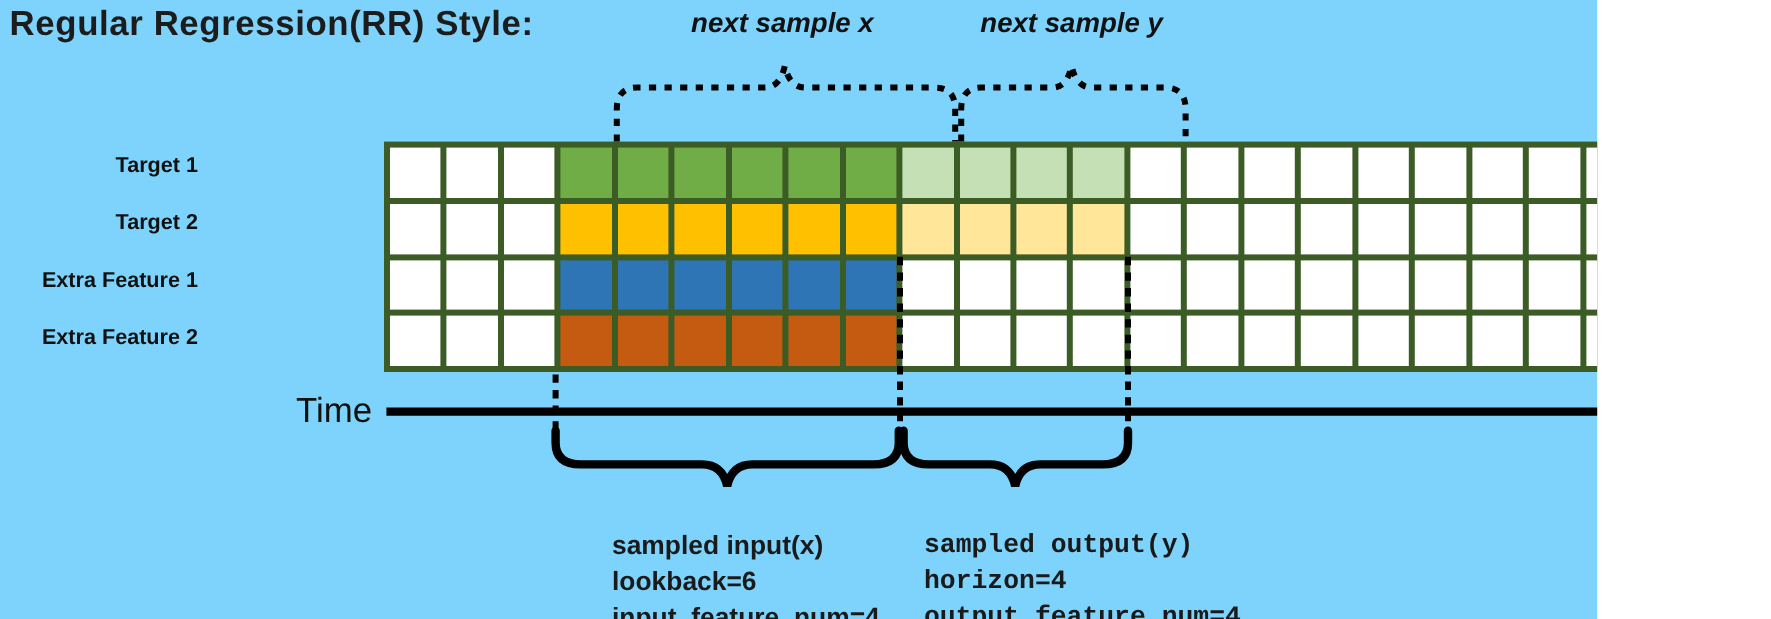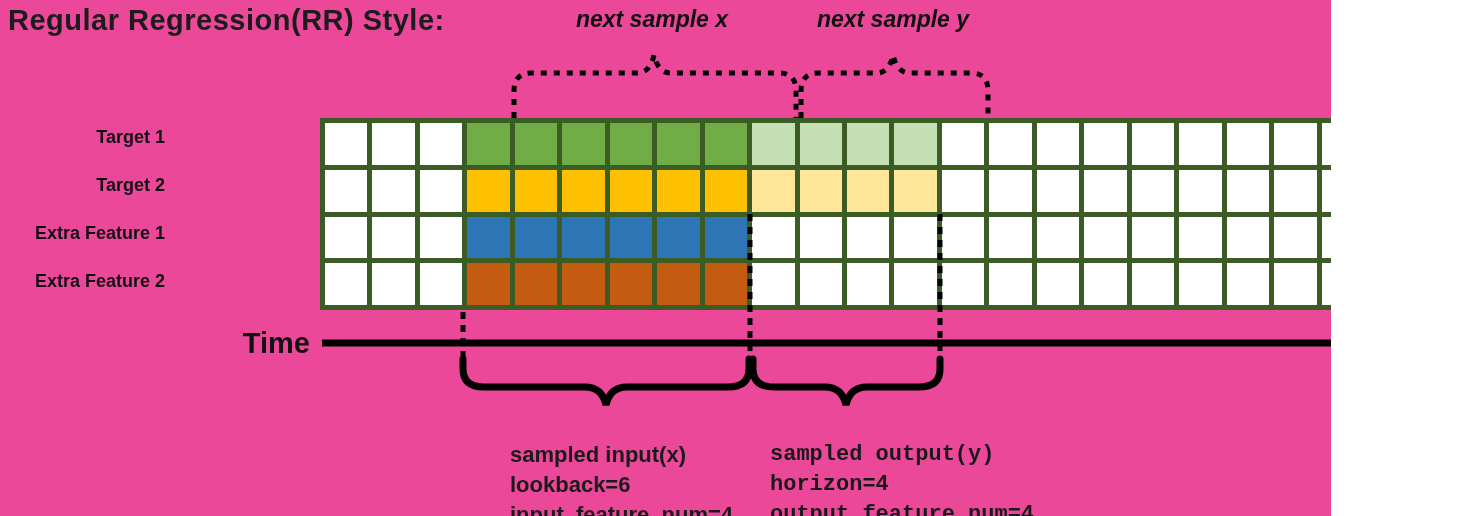--- a/index.html
+++ b/index.html
@@ -1,32 +1,32 @@
 <!DOCTYPE html>
 <html><head>
 <meta charset="utf-8">
 <style>
   * { margin:0; padding:0; box-sizing:border-box; }
   body { font-family:"Liberation Sans", sans-serif; background:#fff; }
-  #stage { position:relative; width:1331px; height:516px; background:#ec4899; overflow:hidden; }
+  #stage { position:relative; width:1331px; height:516px; background:#7dd3fc; overflow:hidden; }
 
   .title { position:absolute; left:8px; top:4px; font-size:29px; font-weight:bold; color:#1c1c1c; letter-spacing:0.5px; }
 
   .row-label { position:absolute; width:302px; right:1166px; text-align:right; font-size:18px; font-weight:bold; color:#111; line-height:1; }
 
   #grid {
     position:absolute; left:320px; top:118px; width:1144px; height:192px;
     display:grid; gap:5px; padding:5px; background:#3C5C26;
   }
   .cell { background:#fff; }
 
   svg.overlay { position:absolute; left:0; top:0; width:1476px; height:516px; pointer-events:none; }
 
   .brace-label { position:absolute; top:6px; transform:translateX(-50%); font-size:23px; font-style:italic; font-weight:600; color:#111; white-space:nowrap; }
-  .time-label { position:absolute; left:150px; top:327px; width:160px; text-align:right; font-size:29px; font-weight:bold; color:#111; }
+  .time-label { position:absolute; left:150px; top:327px; width:160px; text-align:right; font-size:29px; font-weight:normal; color:#111; }
 
   .note { position:absolute; top:440px; font-size:22px; font-weight:600; color:#1a1a1a; line-height:30px; white-space:nowrap; }
   .note.left { left:510px; }
   .note.right { left:770px;font-family:Liberation Mono, monospace; }
 </style>
 </head>
 <body>
 
 <div id="stage">
 

